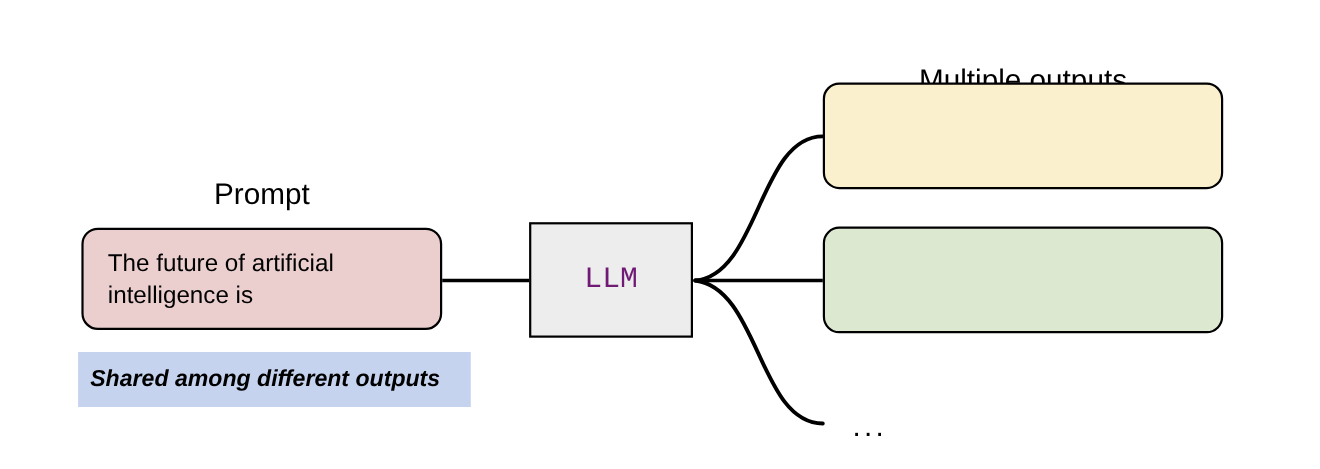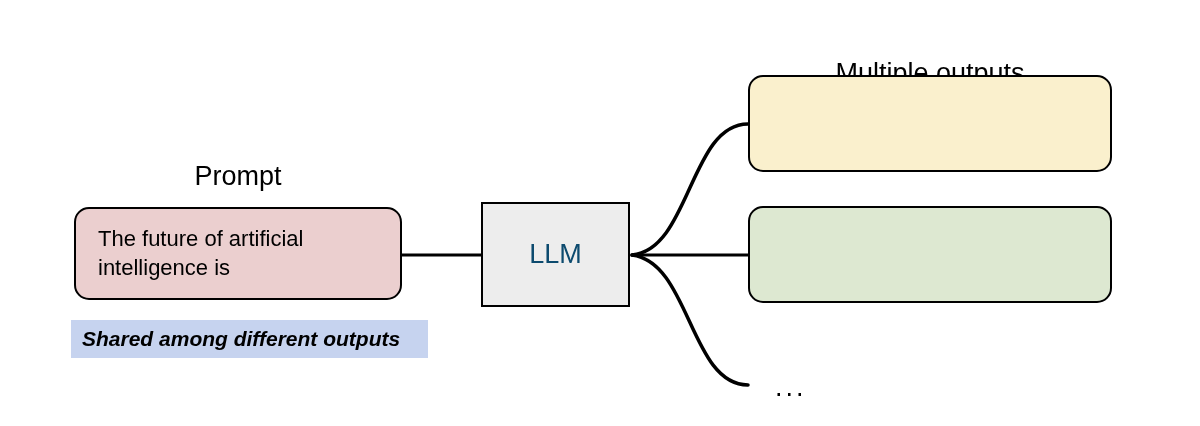--- a/index.html
+++ b/index.html
@@ -63,21 +63,21 @@
     font-size: 22px;
     line-height: 29px;
     font-family: "Liberation Sans", sans-serif;
     white-space: pre-line;
   }
 
   
   #shared-note {
     position: absolute;
     left: 71px; top: 320px;
-    width: 357px; height: 38px;
+    width: 357px; height: 50px;
     background: #c6d3ef;
     display: flex;
     align-items: center;
   }
   #shared-note-text {
     padding-left: 11px;
     color: #000000;
     font-size: 21px;
     font-style: italic;
     font-weight: bold;
@@ -91,23 +91,23 @@
     left: 481px; top: 202px;
     width: 149px; height: 105px;
     box-sizing: border-box;
     background: #ededed;
     border: 2.5px solid #000000;
     display: flex;
     align-items: center;
     justify-content: center;
   }
   #llm-text {
-    color: #0c4a6e;
+    color: #701a75;
     font-size: 27px;
-    font-family: Liberation Sans, sans-serif;
+    font-family: Liberation Mono, monospace;
   }
 
   
   .output-box {
     position: absolute;
     left: 748px;
     width: 364px;
     box-sizing: border-box;
     border: 2.5px solid #000000;
     border-radius: 15px;

